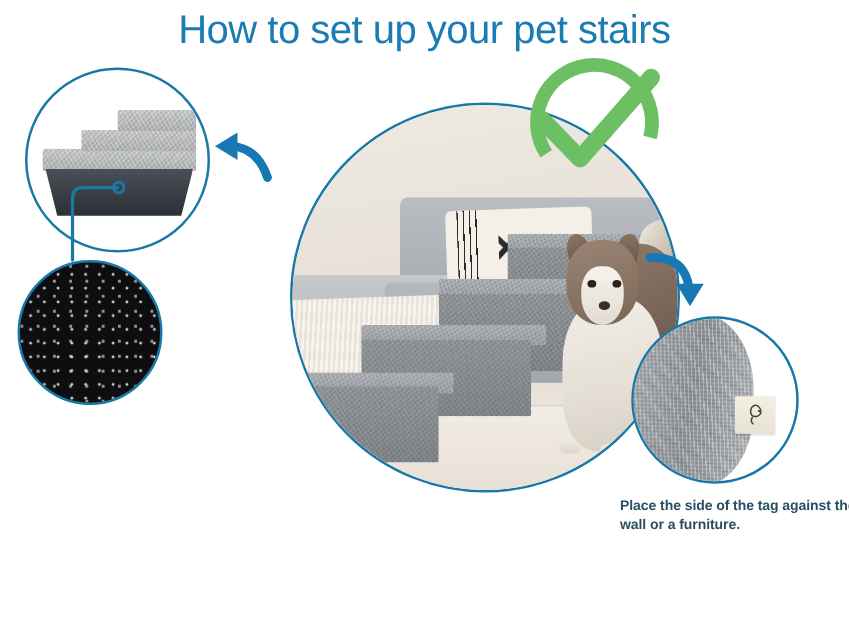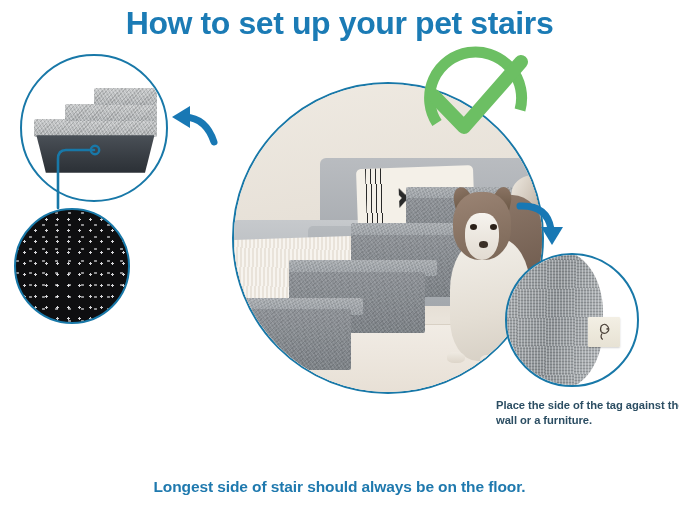--- a/index.html
+++ b/index.html
@@ -18,21 +18,21 @@
   }
 
   
   .title {
     position: absolute;
     top: 2px;
     left: 0;
     width: 679px;
     text-align: center;
     font-size: 32px;
-    font-weight: bold;
+    font-weight: normal;
     letter-spacing: -0.4px;
     color: #1b7bb5;
     line-height: 42px;
     white-space: nowrap;
   }
 
   
   .footer {
     position: absolute;
     top: 478px;
@@ -352,15 +352,14 @@
 
     <g>
       <path d="M 437 123 A 46 46 0 1 1 520 110" fill="none" stroke="#6cbf63" stroke-width="11" stroke-linecap="butt"></path>
       <path d="M 434 96 L 464 127 L 521 62" fill="none" stroke="#6cbf63" stroke-width="14" stroke-linecap="round" stroke-linejoin="round"></path>
     </g>
   </svg>
 
 
   <div class="caption caption-right">Place the side of the tag against the wall or a furniture.</div>
 
-  <div class="footer">Longest side of stair should always be on the floor.</div>
 
 </div>
 
 </body></html>

